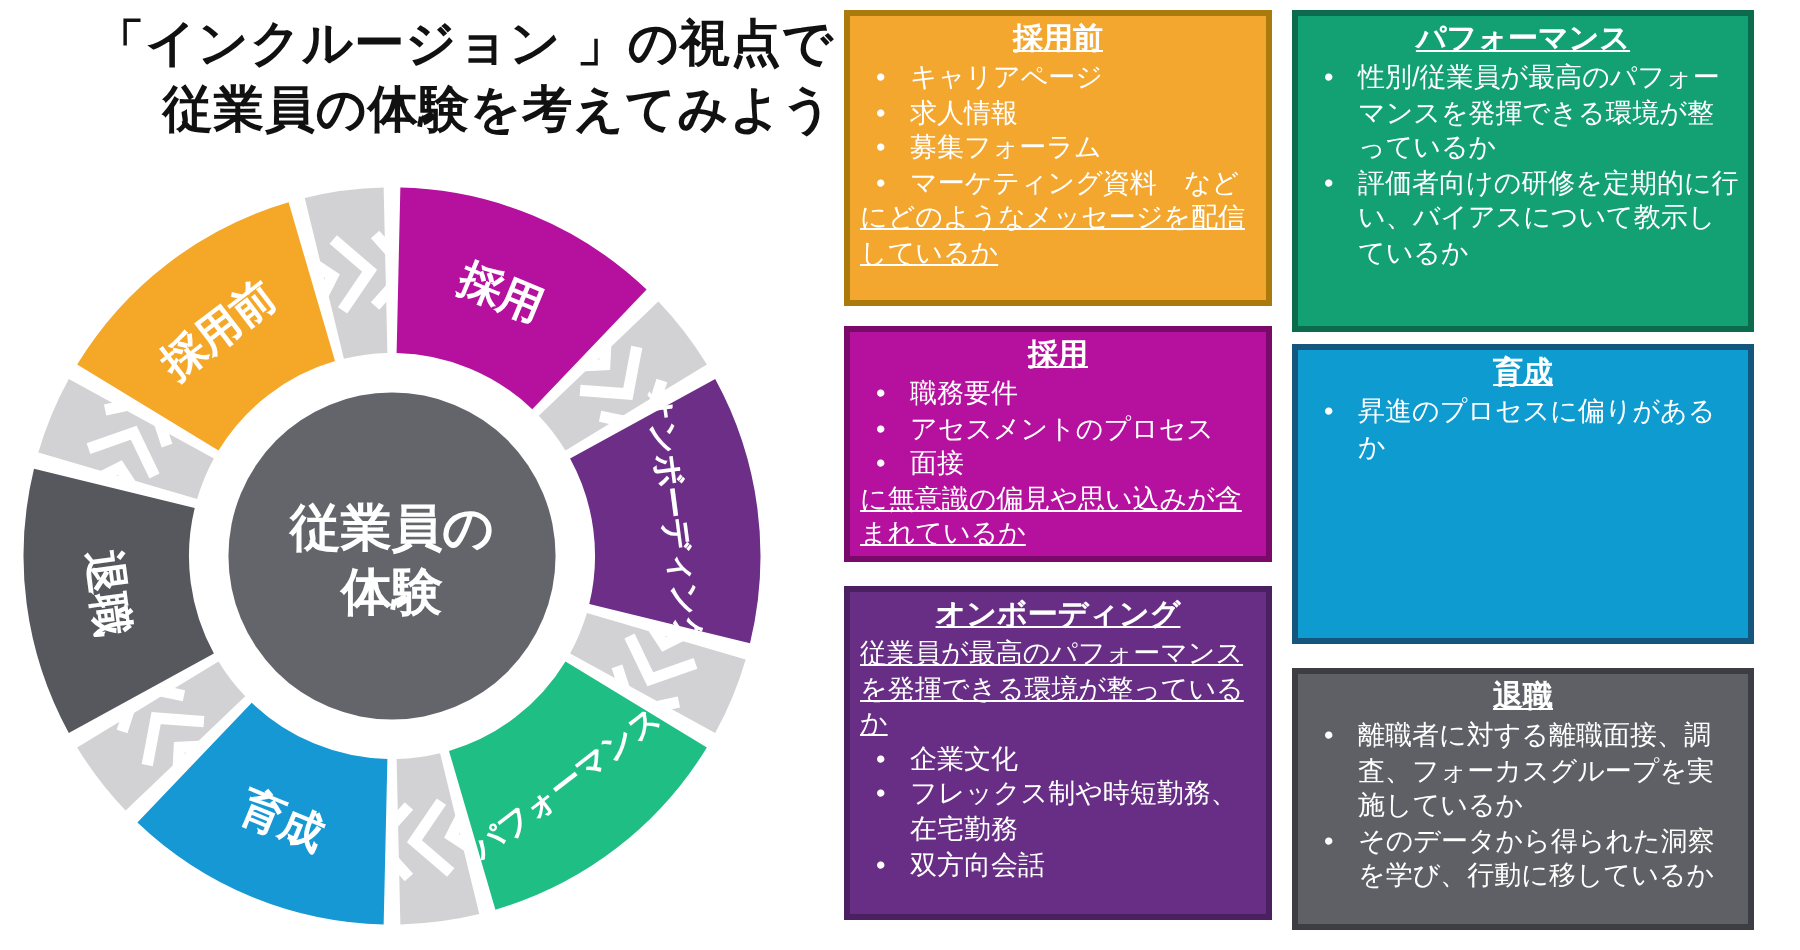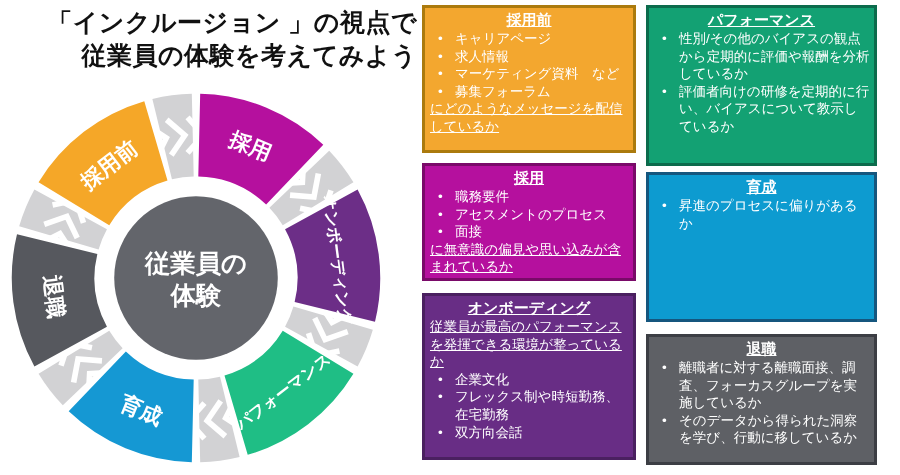--- a/index.html
+++ b/index.html
@@ -84,43 +84,43 @@
         <circle cx="200" cy="200" r="87" fill="#63656B"></circle>
         <text x="200" y="194" text-anchor="middle" fill="#ffffff" font-weight="bold" font-size="27">従業員の</text>
         <text x="200" y="228" text-anchor="middle" fill="#ffffff" font-weight="bold" font-size="27">体験</text>
       </svg>
     </div>
   <div class="col col-left" id="col-left">
       <div class="box" style="background: rgb(243, 167, 47); border-color: rgb(171, 122, 13);">
         <div class="box-title">採用前</div>
         <div class="line bullet">キャリアページ</div>
         <div class="line bullet">求人情報</div>
+        <div class="line bullet">募集フォーラム</div>
         <div class="line bullet">マーケティング資料　など</div>
-        <div class="line bullet">募集フォーラム</div>
         <div class="line flush">にどのようなメッセージを配信しているか</div>
       </div>
       <div class="box" style="background: rgb(181, 16, 158); border-color: rgb(122, 10, 105);">
         <div class="box-title">採用</div>
         <div class="line bullet">職務要件</div>
         <div class="line bullet">アセスメントのプロセス</div>
         <div class="line bullet">面接</div>
         <div class="line flush">に無意識の偏見や思い込みが含まれているか</div>
       </div>
       <div class="box" style="background: rgb(104, 45, 133); border-color: rgb(74, 32, 96);">
         <div class="box-title">オンボーディング</div>
         <div class="line flush">従業員が最高のパフォーマンスを発揮できる環境が整っているか</div>
         <div class="line bullet">企業文化</div>
         <div class="line bullet">フレックス制や時短勤務、在宅勤務</div>
         <div class="line bullet">双方向会話</div>
       </div>
     </div>
   <div class="col col-right" id="col-right">
       <div class="box" style="background: rgb(19, 161, 115); border-color: rgb(12, 107, 76);">
         <div class="box-title">パフォーマンス</div>
-        <div class="line bullet">性別/その他のバイアスの観点から定期的に評価や報酬を分析しているか</div>
+        <div class="line bullet">性別/従業員が最高のパフォーマンスを発揮できる環境が整っているか</div>
         <div class="line bullet">評価者向けの研修を定期的に行い、バイアスについて教示しているか</div>
       </div>
       <div class="box" style="background: rgb(13, 155, 208); border-color: rgb(21, 86, 126);">
         <div class="box-title">育成</div>
         <div class="line bullet">昇進のプロセスに偏りがあるか</div>
       </div>
       <div class="box" style="background: rgb(94, 96, 101); border-color: rgb(60, 62, 68);">
         <div class="box-title">退職</div>
         <div class="line bullet">離職者に対する離職面接、調査、フォーカスグループを実施しているか</div>
         <div class="line bullet">そのデータから得られた洞察を学び、行動に移しているか</div>

